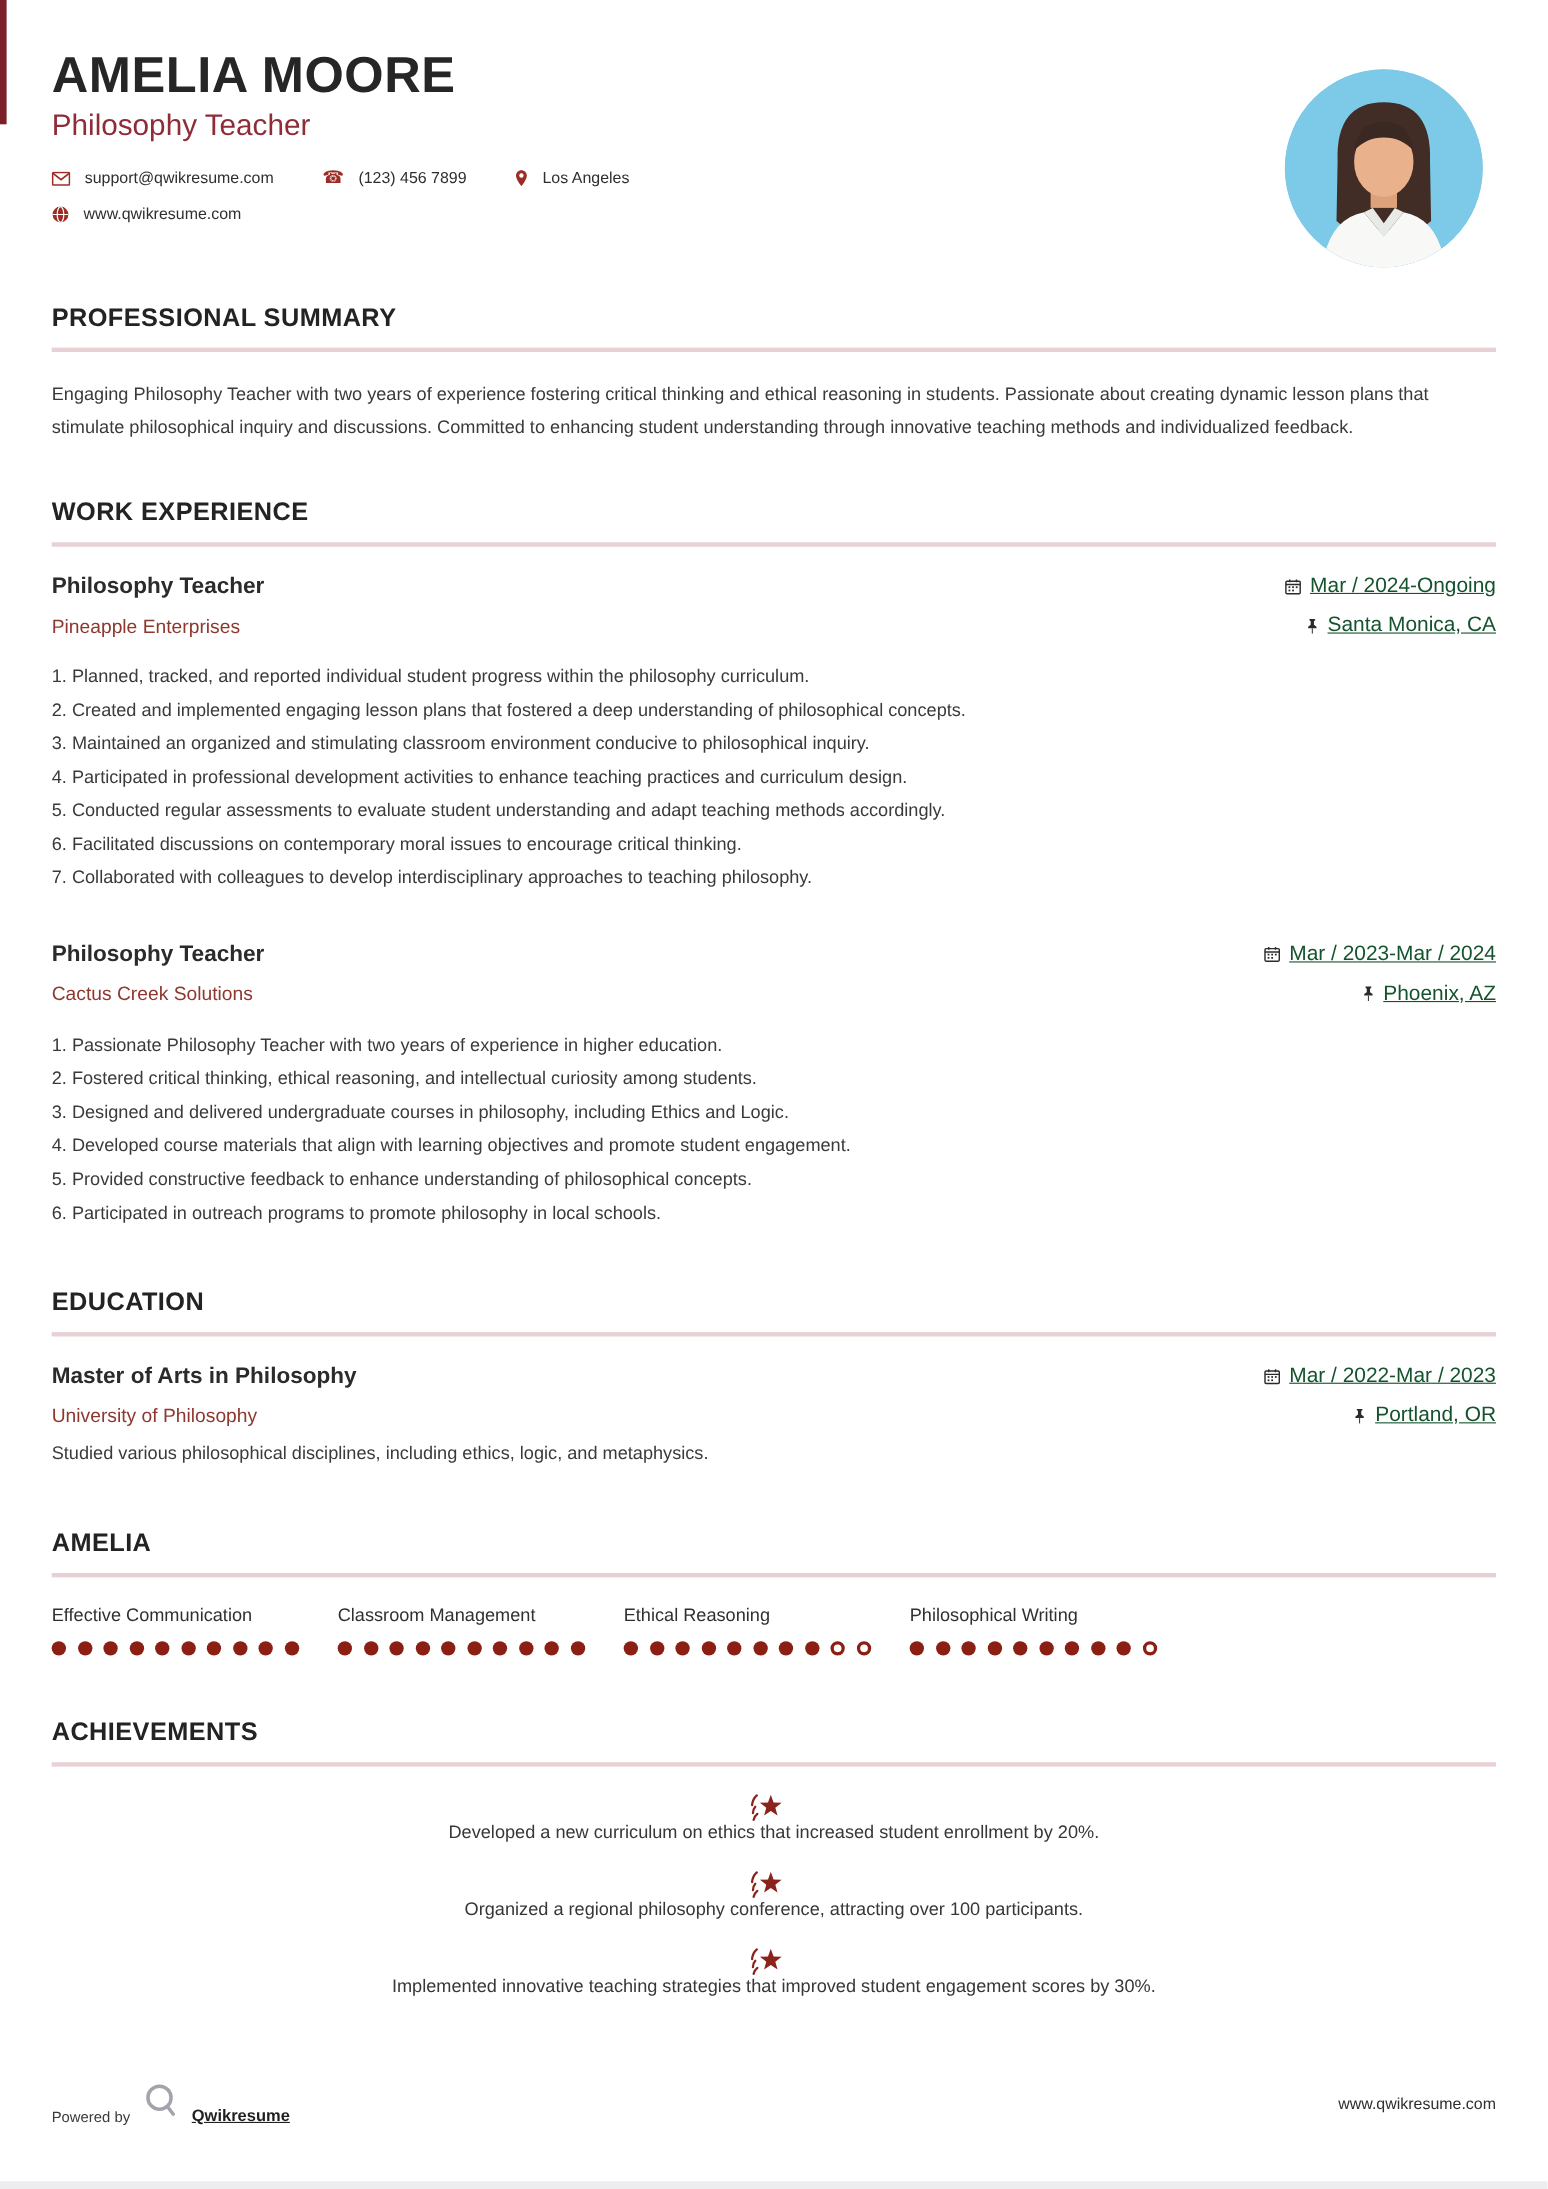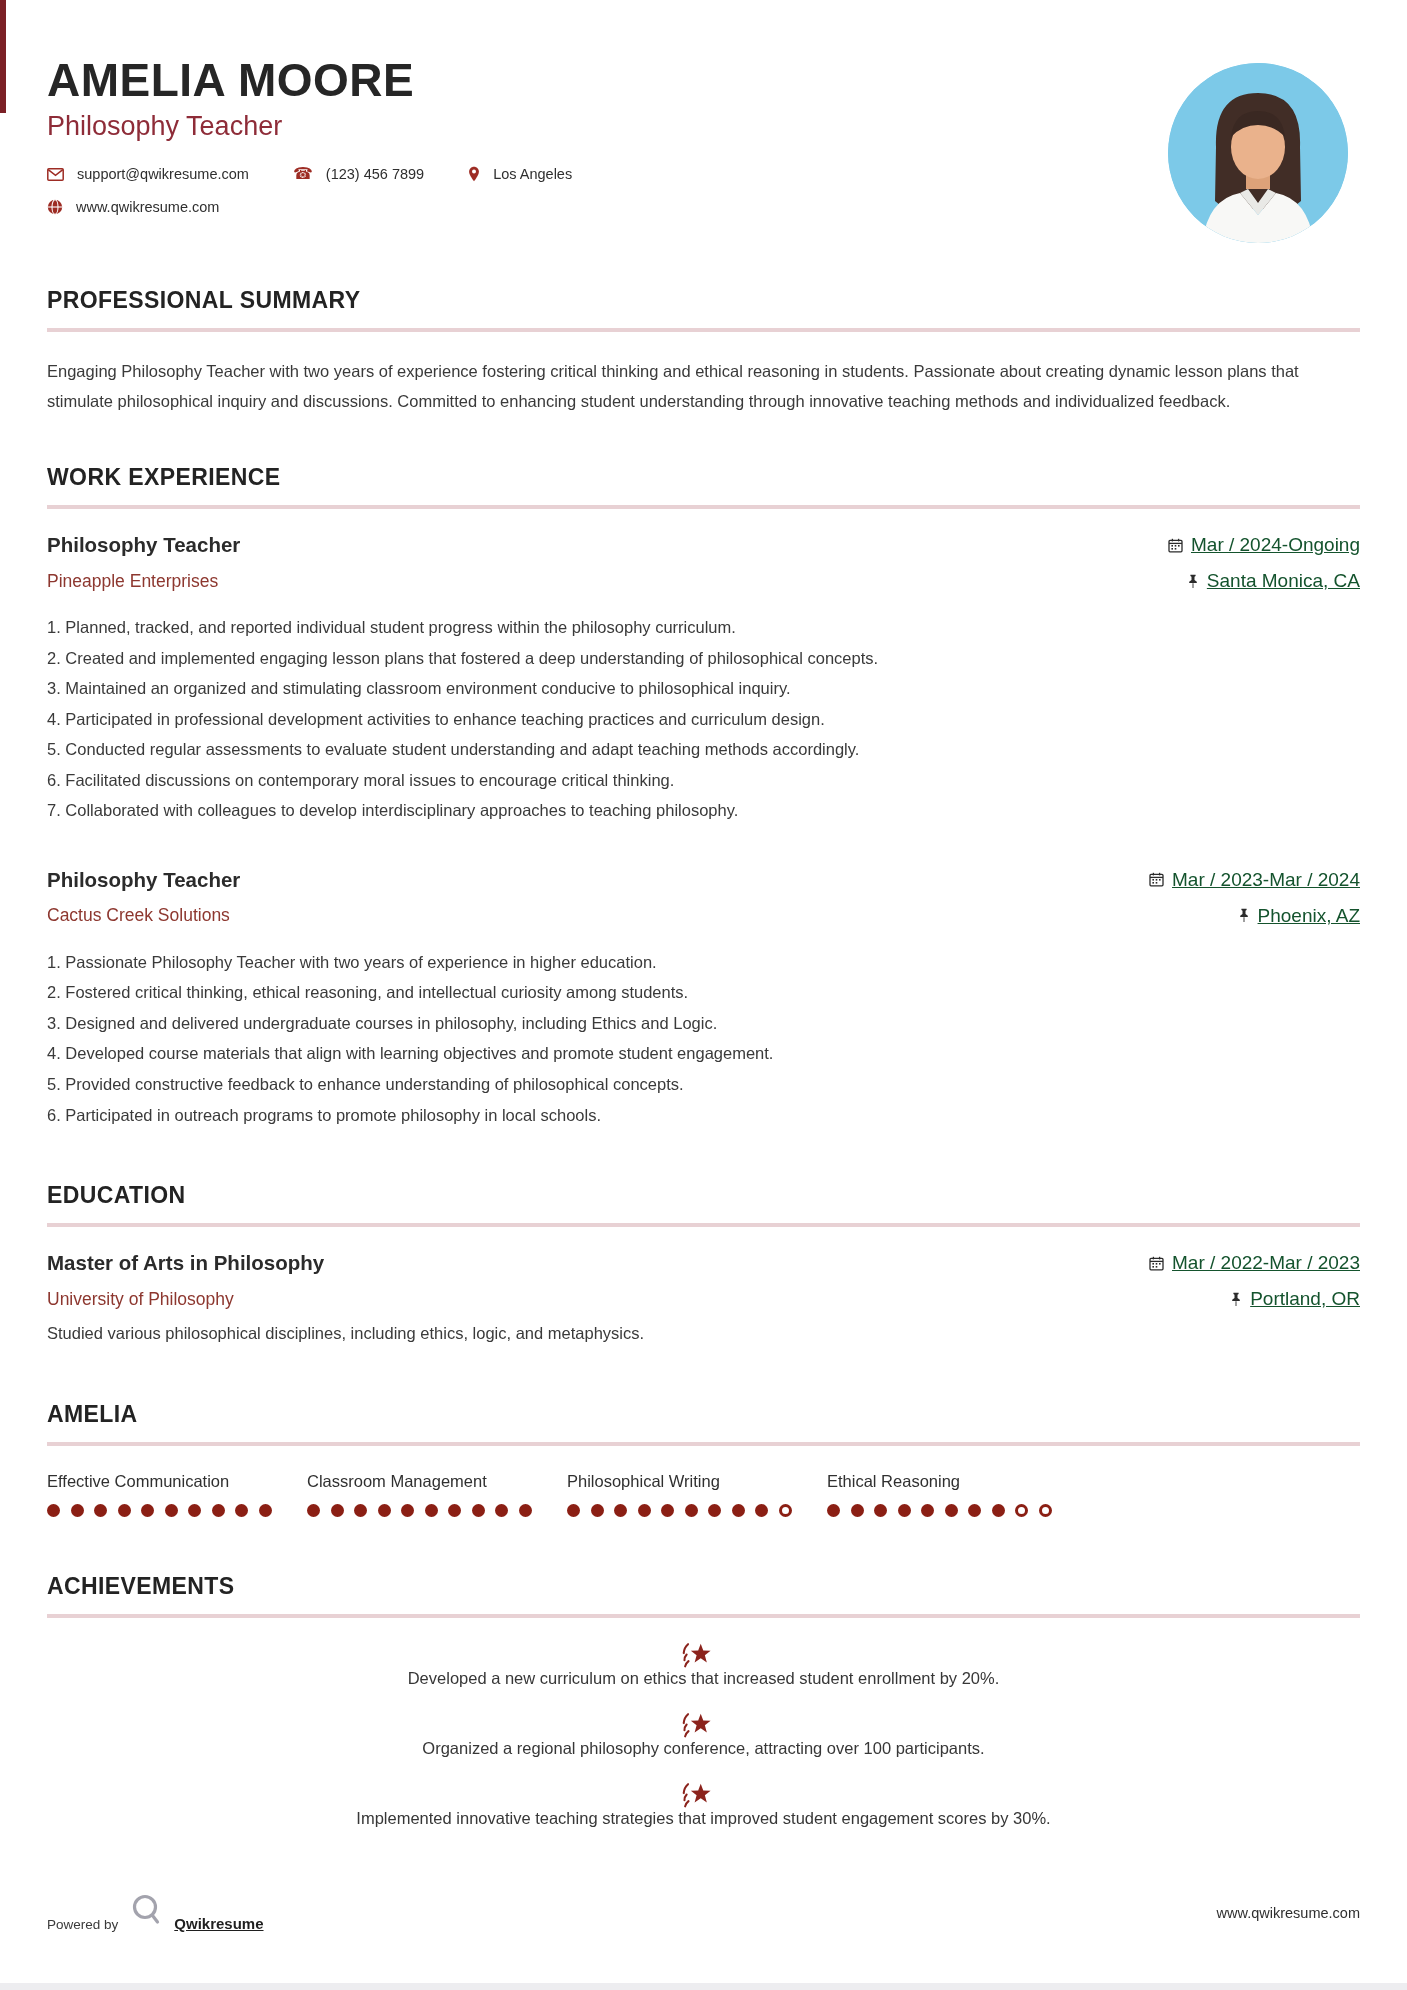--- a/index.html
+++ b/index.html
@@ -2,21 +2,21 @@
 <html><head>
 <meta charset="utf-8">
 <style>
   html,body { margin:0; padding:0; }
   body {
     width:1407px; height:1990px; position:relative; background:#ffffff;
     font-family:"Liberation Sans","DejaVu Sans",sans-serif; color:#333;
     overflow:hidden;
   }
   .accent-bar { position:absolute; left:0; top:0; width:6px; height:113px; background:#7b2026; }
-  .page { padding:0 47px;margin-top:12px; }
+  .page { padding:0 47px; }
 
   
   .header { padding-top:44px; }
   .name { font-size:46px; font-weight:800; letter-spacing:0.5px; color:#262626; margin:0; line-height:1.05; }
   .job-role { font-size:27px; font-weight:500; color:#8e2c38; margin-top:7px; }
   .contact-row { display:flex; align-items:center; margin-top:24px; font-size:14.5px; color:#2f2f2f; font-weight:500; }
   .contact-row.second { margin-top:17px; }
   .contact-item { display:flex; align-items:center; margin-right:44px; }
   .contact-item .ic { margin-right:13px; display:inline-flex; align-items:center; }
   .glyph { color:#9d2c24; font-size:16px; line-height:1; }
@@ -296,47 +296,47 @@
             <span class="dot"></span>
             <span class="dot"></span>
             <span class="dot"></span>
             <span class="dot"></span>
             <span class="dot"></span>
             <span class="dot"></span>
           </div>
   </div>
 
   <div class="skill">
+    <div class="skill-name">Ethical Reasoning</div>
+    <div class="dots">
+            <span class="dot"></span>
+            <span class="dot"></span>
+            <span class="dot"></span>
+            <span class="dot"></span>
+            <span class="dot"></span>
+            <span class="dot"></span>
+            <span class="dot"></span>
+            <span class="dot"></span>
+            <span class="dot empty"></span>
+            <span class="dot empty"></span>
+          </div>
+  </div>
+
+  <div class="skill">
     <div class="skill-name">Philosophical Writing</div>
     <div class="dots">
             <span class="dot"></span>
             <span class="dot"></span>
             <span class="dot"></span>
             <span class="dot"></span>
             <span class="dot"></span>
             <span class="dot"></span>
             <span class="dot"></span>
             <span class="dot"></span>
             <span class="dot"></span>
-            <span class="dot empty"></span>
-          </div>
-  </div>
-
-  <div class="skill">
-    <div class="skill-name">Ethical Reasoning</div>
-    <div class="dots">
-            <span class="dot"></span>
-            <span class="dot"></span>
-            <span class="dot"></span>
-            <span class="dot"></span>
-            <span class="dot"></span>
-            <span class="dot"></span>
-            <span class="dot"></span>
-            <span class="dot"></span>
-            <span class="dot empty"></span>
             <span class="dot empty"></span>
           </div>
   </div>
 </div>
   </section>
 
   <section class="sec-ach">
     <h2 class="sec-title">ACHIEVEMENTS</h2>
     <div class="rule"></div>
     <div id="ach-list">

